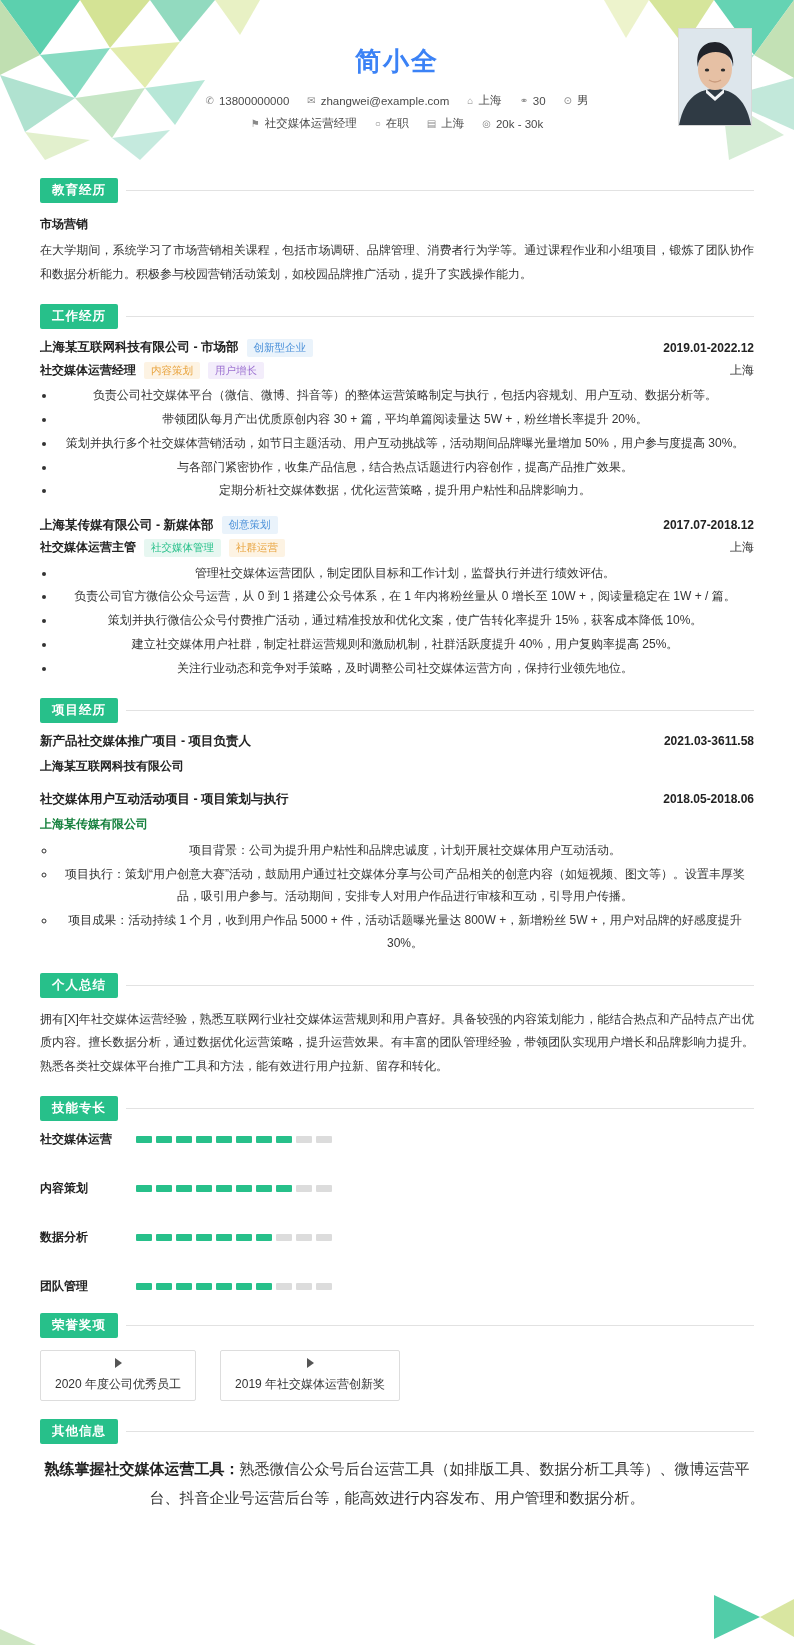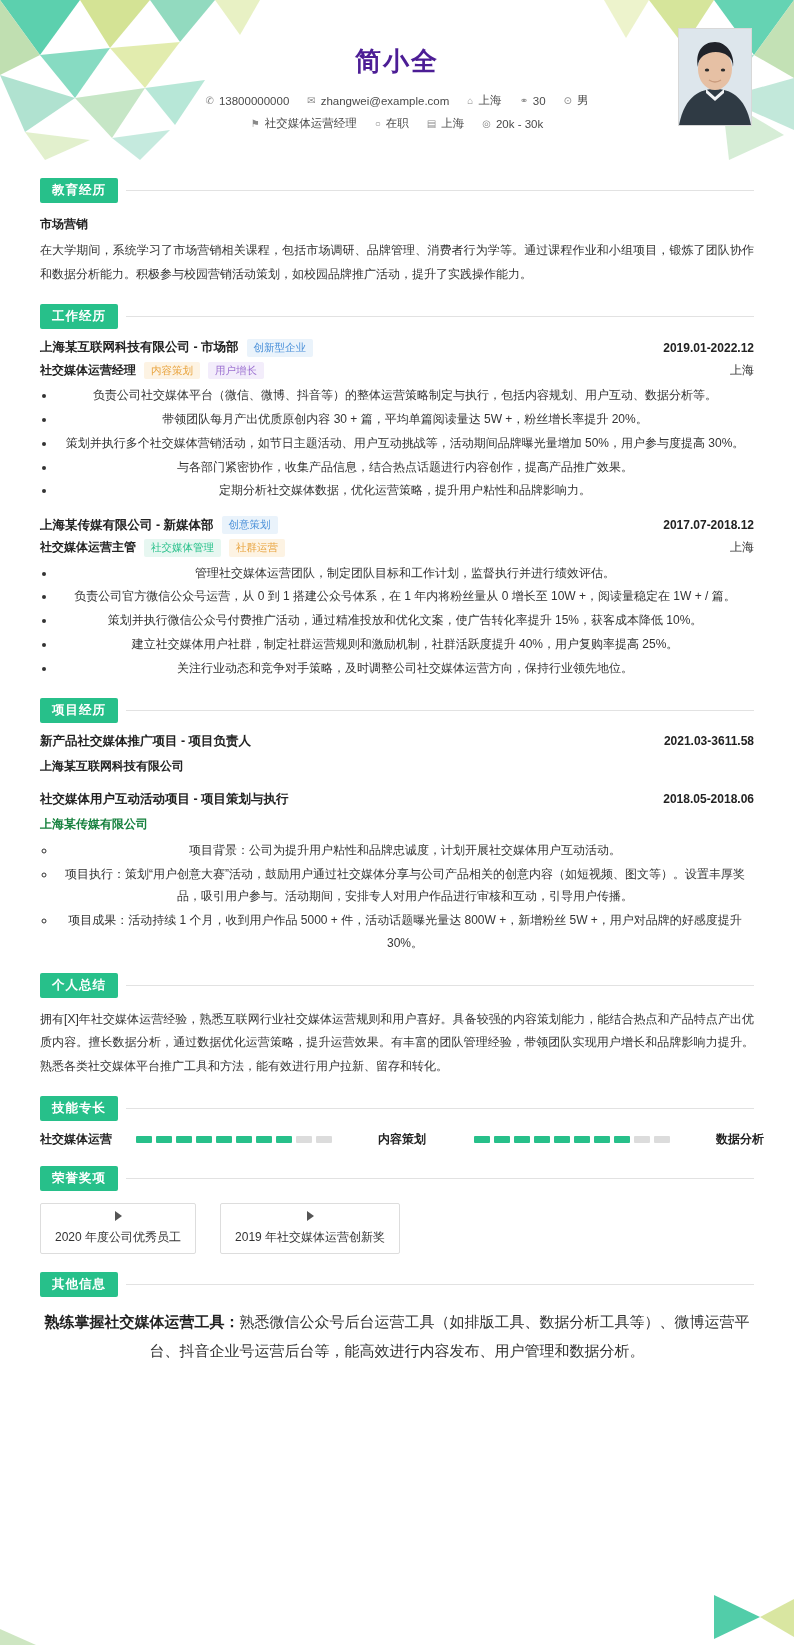--- a/index.html
+++ b/index.html
@@ -37,21 +37,21 @@
 
   .header-inner {
     position: relative;
     z-index: 3;
     padding: 28px 40px 0 40px;
     text-align: center;
   }
   .name {
     font-size: 26px;
     font-weight: bold;
-    color: #4c1d95;
+    color: #3b82f6;
     letter-spacing: 2px;
     margin: 16px 0 14px 0;
   }
   .meta-row {
     display: flex;
     flex-wrap: wrap;
     justify-content: center;
     align-items: center;
     gap: 18px;
     font-size: 11.5px;
@@ -179,24 +179,25 @@
   .para {
     font-size: 12px;
     color: #333;
     line-height: 1.95;
     text-align: justify;
   }
 
   
   .skills-grid {
     display: grid;
-    grid-template-columns: 1fr 1fr 1fr;
+    grid-template-columns: 1fr;
     column-gap: 46px;
     row-gap: 16px;
     margin-top: 4px;
+    gap: 32px;
   }
   .skill {
     display: flex;
     align-items: center;
     gap: 12px;
   }
   .skill-name {
     font-size: 12px;
     font-weight: bold;
     color: #222;
@@ -505,20 +506,35 @@
               <i class="seg on"></i>
               <i class="seg on"></i>
               <i class="seg on"></i>
               <i class="seg on"></i>
               <i class="seg"></i>
               <i class="seg"></i>
               <i class="seg"></i>
           </span>
         </div>
 
+        <div class="skill">
+          <span class="skill-name">团队管理</span>
+          <span class="skill-bars">
+            <i class="seg on"></i>
+              <i class="seg on"></i>
+              <i class="seg on"></i>
+              <i class="seg on"></i>
+              <i class="seg on"></i>
+              <i class="seg on"></i>
+              <i class="seg on"></i>
+              <i class="seg"></i>
+              <i class="seg"></i>
+              <i class="seg"></i>
+          </span>
+        </div>
 
       </div>
     </div>
 
     <div class="section">
       <div class="sec-title-wrap">
         <div class="sec-title">荣誉奖项</div>
         <div class="sec-rule"></div>
       </div>
       <div class="awards">

